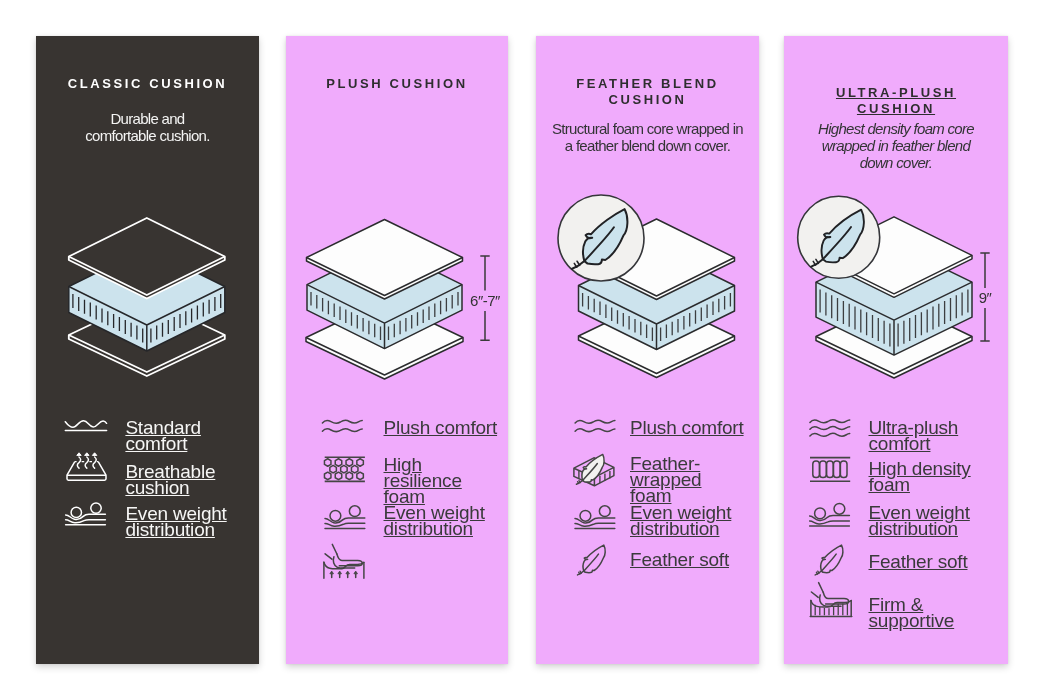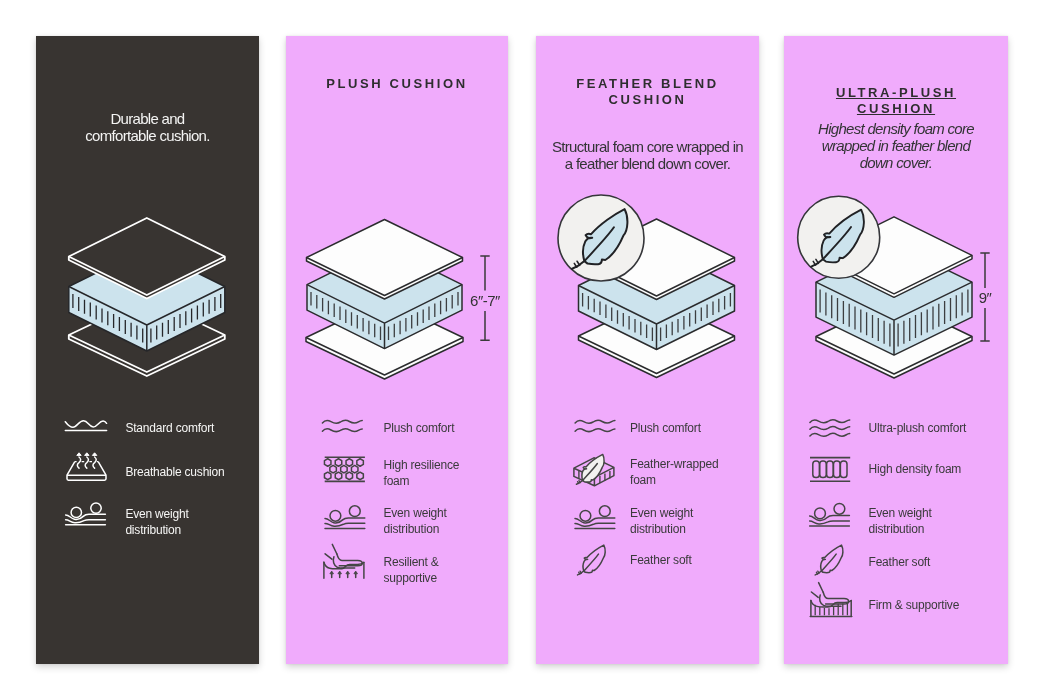--- a/index.html
+++ b/index.html
@@ -6,29 +6,30 @@
   font-family:"Liberation Sans", sans-serif; }
 .stage { position:relative; width:1049px; height:700px; }
 .card { position:absolute; background:#f0abfc;
   box-shadow:0 3px 7px rgba(0,0,0,0.18), 0 0 2px rgba(0,0,0,0.08); }
 .card.dark { background:#383431; }
 .diag { position:absolute; left:0; top:0; }
 .ttl { position:absolute; font-size:13px; font-weight:bold; letter-spacing:2.6px;
   text-align:center; line-height:16px; color:#2e2e2f; }
 .sub { position:absolute; font-size:15px; letter-spacing:-0.7px; text-align:center;
   line-height:16.8px; color:#333435; }
-.feat { position:absolute; font-size:12px; letter-spacing:-0.2px; line-height:16px;
-  color:#3a3a3b; }
+.feat { position:absolute; font-size:19px; letter-spacing:-0.2px; line-height:16px;
+  color:#3a3a3b;text-decoration:underline; }
 .w { color:#ffffff !important; }
 .sub.w { color:#f4f4f3 !important; }
 .feat.w { color:#f6f6f5 !important; }
 </style></head>
 <body>
 <div class="stage">
     <div class="card dark" style="left:36px;top:36px;width:223px;height:628px">
+      <div class="ttl w" style="left:0px;top:40px;width:223px;">CLASSIC CUSHION</div>
       <div class="sub w" style="left:0px;top:74.9px;width:223px;">Durable and<br>comfortable cushion.</div>
       <svg class="diag" width="223" height="628" viewBox="0 0 223 628">
         <path d="M32.8,299 L110.8,262 L188.8,299 L188.8,303 L110.8,340 L32.8,303 Z" fill="#383431" stroke="#ffffff" stroke-width="1.8" stroke-linejoin="round"></path>
         <path d="M32.8,299 L110.8,336 L188.8,299" fill="none" stroke="#ffffff" stroke-width="1.8" stroke-linejoin="round"></path>
         <path d="M32.8,250.5 L110.8,212.0 L188.8,250.5 L188.8,276.5 L110.8,315.0 L32.8,276.5 Z" fill="#cce3ed" stroke="#26272a" stroke-width="1.5" stroke-linejoin="round"></path>
         <path d="M32.8,250.5 L110.8,289.0 L188.8,250.5 M110.8,289.0 L110.8,315.0" fill="none" stroke="#26272a" stroke-width="1.5" stroke-linejoin="round"></path>
         <path d="M36.9,258.0 L36.9,272.0 M184.7,258.0 L184.7,272.0 M42.7,260.9 L42.7,274.9 M178.9,260.9 L178.9,274.9 M48.5,263.8 L48.5,277.8 M173.1,263.8 L173.1,277.8 M54.3,266.6 L54.3,280.6 M167.3,266.6 L167.3,280.6 M60.2,269.5 L60.2,283.5 M161.4,269.5 L161.4,283.5 M66.0,272.4 L66.0,286.4 M155.6,272.4 L155.6,286.4 M71.8,275.2 L71.8,289.2 M149.8,275.2 L149.8,289.2 M77.6,278.1 L77.6,292.1 M144.0,278.1 L144.0,292.1 M83.4,281.0 L83.4,295.0 M138.2,281.0 L138.2,295.0 M89.3,283.9 L89.3,297.9 M132.3,283.9 L132.3,297.9 M95.1,286.7 L95.1,300.7 M126.5,286.7 L126.5,300.7 M100.9,289.6 L100.9,303.6 M120.7,289.6 L120.7,303.6 M106.7,292.5 L106.7,306.5 M114.9,292.5 L114.9,306.5" fill="none" stroke="#26272a" stroke-width="1.3"></path>
         <path d="M32.8,220.5 L110.8,182.0 L188.8,220.5 L188.8,224.0 L110.8,262.5 L32.8,224.0 Z" fill="#383431" stroke="#ffffff" stroke-width="1.8" stroke-linejoin="round"></path>
         <path d="M32.8,220.5 L110.8,259.0 L188.8,220.5" fill="none" stroke="#ffffff" stroke-width="1.8" stroke-linejoin="round"></path>
         <g transform="translate(28.5,383.5)" fill="none" stroke="#fff" stroke-width="1.5" stroke-linecap="round">
@@ -109,25 +110,24 @@
           <path d="M15.399999999999999,29.9 L17.2,27.3 L19.0,29.9 Z" fill="#454545" stroke="#454545" stroke-width="0.8" stroke-linejoin="round"></path>
           <path d="M25.2,33.6 L25.2,30.4" stroke="#454545" stroke-width="1.5" stroke-linecap="round"></path>
           <path d="M23.4,29.9 L25.2,27.3 L27.0,29.9 Z" fill="#454545" stroke="#454545" stroke-width="0.8" stroke-linejoin="round"></path>
           <path d="M33.2,33.6 L33.2,30.4" stroke="#454545" stroke-width="1.5" stroke-linecap="round"></path>
           <path d="M31.400000000000002,29.9 L33.2,27.3 L35.0,29.9 Z" fill="#454545" stroke="#454545" stroke-width="0.8" stroke-linejoin="round"></path>
         </g>
       </svg>
       <div class="feat" style="left:97.5px;top:383.8px;width:120px;">Plush comfort</div>
       <div class="feat" style="left:97.5px;top:421.4px;width:120px;">High resilience<br>foam</div>
       <div class="feat" style="left:97.5px;top:468.8px;width:120px;">Even weight<br>distribution</div>
-      <div class="feat" style="left:97.5px;top:517.6px;width:120px;">Resilient &amp;<br>supportive</div>
     </div>
     <div class="card" style="left:536px;top:36px;width:223px;height:628px">
       <div class="ttl" style="left:0px;top:40px;width:223px;">FEATHER BLEND<br>CUSHION</div>
-      <div class="sub" style="left:0px;top:85.3px;width:223px;margin-top:18px;">Structural foam core wrapped in<br>a feather blend down cover.</div>
+      <div class="sub" style="left:0px;top:85.3px;width:223px;">Structural foam core wrapped in<br>a feather blend down cover.</div>
       <svg class="diag" width="223" height="628" viewBox="0 0 223 628">
         <path d="M42.5,300 L120.5,262.5 L198.5,300 L198.5,304 L120.5,341.5 L42.5,304 Z" fill="#fdfdfd" stroke="#2b2c2e" stroke-width="1.5" stroke-linejoin="round"></path>
         <path d="M42.5,300 L120.5,337.5 L198.5,300" fill="none" stroke="#2b2c2e" stroke-width="1.5" stroke-linejoin="round"></path>
         <path d="M42.5,249.5 L120.5,211.0 L198.5,249.5 L198.5,275.0 L120.5,313.5 L42.5,275.0 Z" fill="#cce3ed" stroke="#2b2c2e" stroke-width="1.5" stroke-linejoin="round"></path>
         <path d="M42.5,249.5 L120.5,288.0 L198.5,249.5 M120.5,288.0 L120.5,313.5" fill="none" stroke="#2b2c2e" stroke-width="1.5" stroke-linejoin="round"></path>
         <path d="M46.6,257.0 L46.6,270.5 M194.4,257.0 L194.4,270.5 M52.4,259.9 L52.4,273.4 M188.6,259.9 L188.6,273.4 M58.2,262.8 L58.2,276.3 M182.8,262.8 L182.8,276.3 M64.0,265.6 L64.0,279.1 M177.0,265.6 L177.0,279.1 M69.9,268.5 L69.9,282.0 M171.1,268.5 L171.1,282.0 M75.7,271.4 L75.7,284.9 M165.3,271.4 L165.3,284.9 M81.5,274.2 L81.5,287.8 M159.5,274.2 L159.5,287.8 M87.3,277.1 L87.3,290.6 M153.7,277.1 L153.7,290.6 M93.1,280.0 L93.1,293.5 M147.9,280.0 L147.9,293.5 M99.0,282.9 L99.0,296.4 M142.0,282.9 L142.0,296.4 M104.8,285.7 L104.8,299.2 M136.2,285.7 L136.2,299.2 M110.6,288.6 L110.6,302.1 M130.4,288.6 L130.4,302.1 M116.4,291.5 L116.4,305.0 M124.6,291.5 L124.6,305.0" fill="none" stroke="#3c3e40" stroke-width="1.3"></path>
         <path d="M42.5,221.5 L120.5,183.0 L198.5,221.5 L198.5,225.0 L120.5,263.5 L42.5,225.0 Z" fill="#fdfdfd" stroke="#2b2c2e" stroke-width="1.5" stroke-linejoin="round"></path>
         <path d="M42.5,221.5 L120.5,260.0 L198.5,221.5" fill="none" stroke="#2b2c2e" stroke-width="1.5" stroke-linejoin="round"></path>
         <circle cx="65" cy="202" r="43" fill="#f2f1ef" stroke="#35363a" stroke-width="1.6"></circle>
         <g transform="translate(65,202) scale(1.0)">

